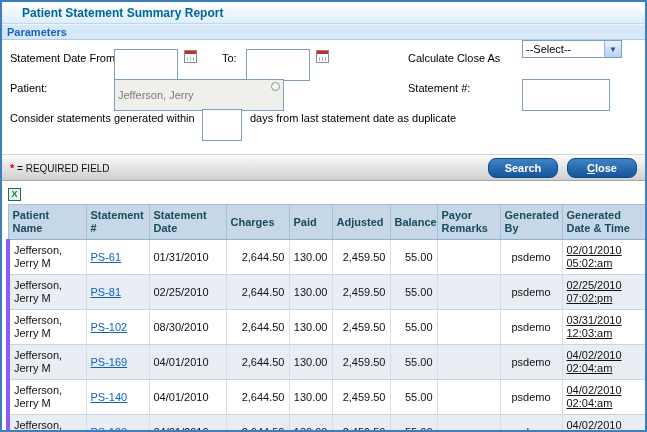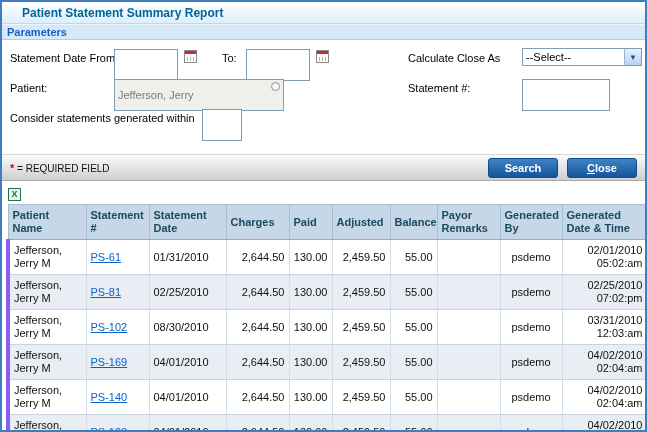--- a/index.html
+++ b/index.html
@@ -83,21 +83,21 @@
     padding: 0 8px;
     justify-content: space-between;
   }
   .required-note { flex: 1; font-size: 10px; color: #111; }
   .required-note .star { color: #d00000; font-weight: bold; font-size: 11px; }
   .btn {
     min-width: 70px; height: 20px;
     margin-left: 9px;
     background: linear-gradient(#3f83c6, #15549a);
     border: 1px solid #0f4a8a;
-    border-radius: 3px;
+    border-radius: 8px;
     color: #fff; font-weight: bold; font-size: 11px;
     font-family: "Liberation Sans", sans-serif;
     cursor: pointer;
   }
   .btn .btn-label { display: inline-block; }
   .btn.close .btn-label::first-letter { text-decoration: underline; }
   
   .spacer-b { height: 5px; }
   .excel-row { height: 16px; padding-left: 6px; display:flex; align-items:center; }
   .excel-icon {
@@ -125,21 +125,21 @@
     padding: 4px 4px; line-height: 13px;
     border-right: 1px solid #d5dee6;
     border-bottom: 1px solid #c8d4df;
     vertical-align: middle;
     overflow: hidden;
   }
   table.grid td:first-child { border-left: 4px solid #8b5cf6; }
   table.grid tbody tr:nth-child(even) { background: #e8eef4; }
   .c-num { text-align: right; }
   .c-genby { text-align: center; }
-  .c-gendt { white-space: pre-line; text-align: right; }
+  .c-gendt { white-space: pre-line; text-align: left; text-decoration: underline; }
   .th-num { text-align: left; }
   a.stmt-link { color: #0a62c5; text-decoration: underline; cursor: pointer; }
 </style>
 </head>
 <body>
 
 <div class="window">
 
   <div class="titlebar">
     <span class="title">Patient Statement Summary Report</span>
@@ -153,36 +153,37 @@
 
     <span class="f-label" style="left:8px; top:12px;">Statement Date From:</span>
     <input class="f-input" style="left: 112px; top: 9px; width: 64px;" value="">
     <span class="cal-icon" style="left:182px; top:10px;"></span>
 
     <span class="f-label" style="left:220px; top:12px;">To:</span>
     <input class="f-input" style="left: 244px; top: 9px; width: 64px;" value="">
     <span class="cal-icon" style="left:314px; top:10px;"></span>
 
     <span class="f-label" style="left:406px; top:12px;">Calculate Close As</span>
-    <div class="dropdown" style="left:520px; top:8px; width:120px;">
+    <div class="dropdown" style="left:520px; top:0; width:100px;">
       <span class="dd-text">--Select--</span>
       <span class="dd-arrow">▼</span>
     </div>
 
     <span class="f-label" style="left:8px; top:42px;">Patient:</span>
     <span style="position:absolute; left:112px; top:39px; width:170px; height:17px;">
       <input class="f-input disabled" style="left: 0px; top: 0px; width: 170px;" disabled="" value="Jefferson, Jerry">
       <span class="lookup-icon"></span>
     </span>
 
     <span class="f-label" style="left:406px; top:42px;">Statement #:</span>
     <input class="f-input" style="left: 520px; top: 39px; width: 88px;" value="">
 
     <span class="f-label" style="left:8px; top:72px;">Consider statements generated within</span>
     <input class="f-input" style="left: 200px; top: 69px; width: 40px;" value="">
+    <span class="f-label" style="left:248px; top:72px;">days from last statement date as duplicate</span>
   </div>
 
   <div class="spacer-a"></div>
 
   <div class="button-bar">
     <span class="required-note">
       <span class="star">*</span>
       <span>= REQUIRED FIELD</span>
     </span>
     <button class="btn">

